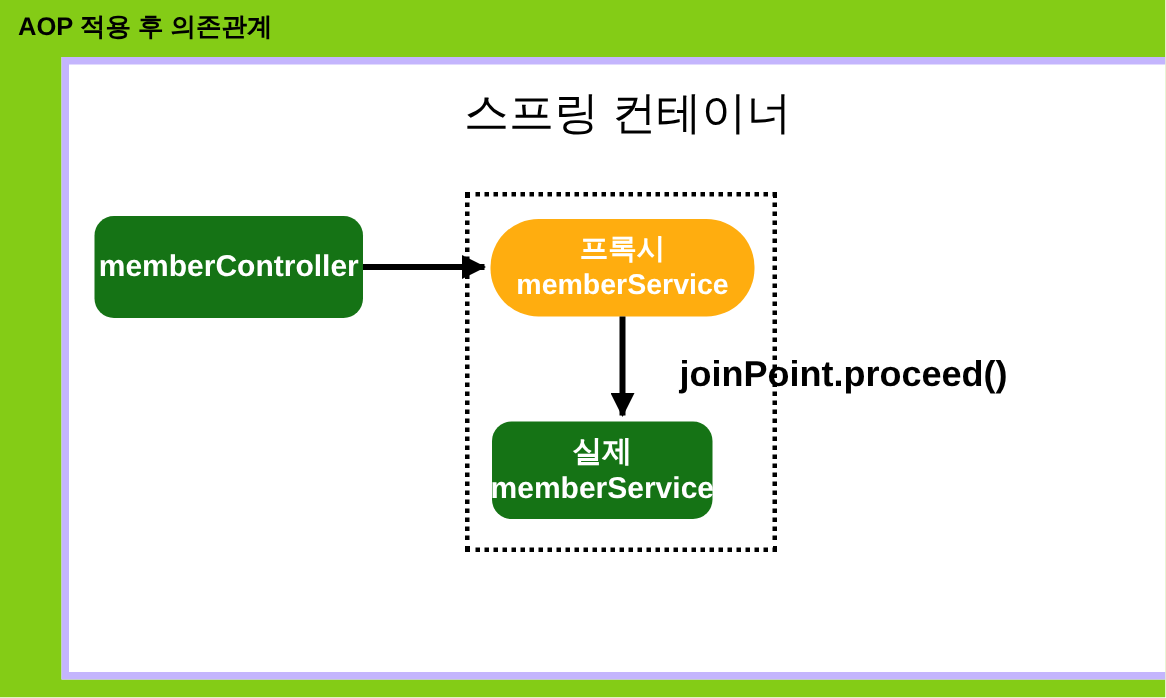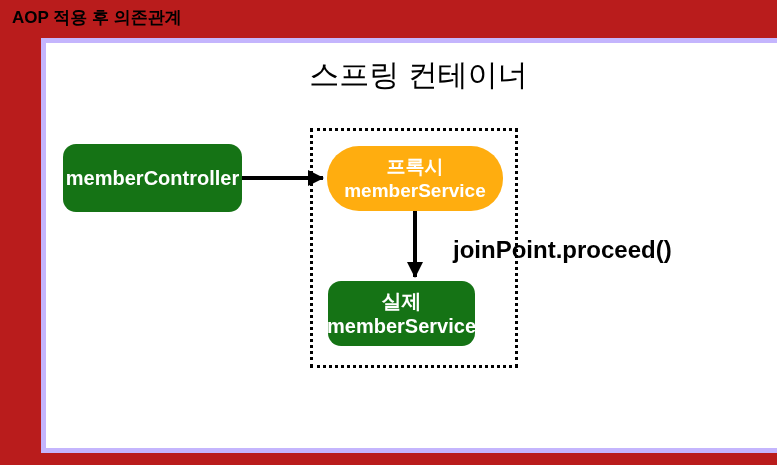--- a/index.html
+++ b/index.html
@@ -5,21 +5,21 @@
   html, body {
     margin: 0;
     padding: 0;
     background: #FFFFFF;
     font-family: "Liberation Sans", sans-serif;
   }
   .page {
     position: relative;
     width: 777px;
     height: 465px;
-    background: #b91c1c;
+    background: #84cc16;
     overflow: hidden;
   }
   .page-title {
     position: absolute;
     left: 12px;
     top: 6px;
     font-size: 17px;
     font-weight: 700;
     color: #000000;
     white-space: nowrap;

